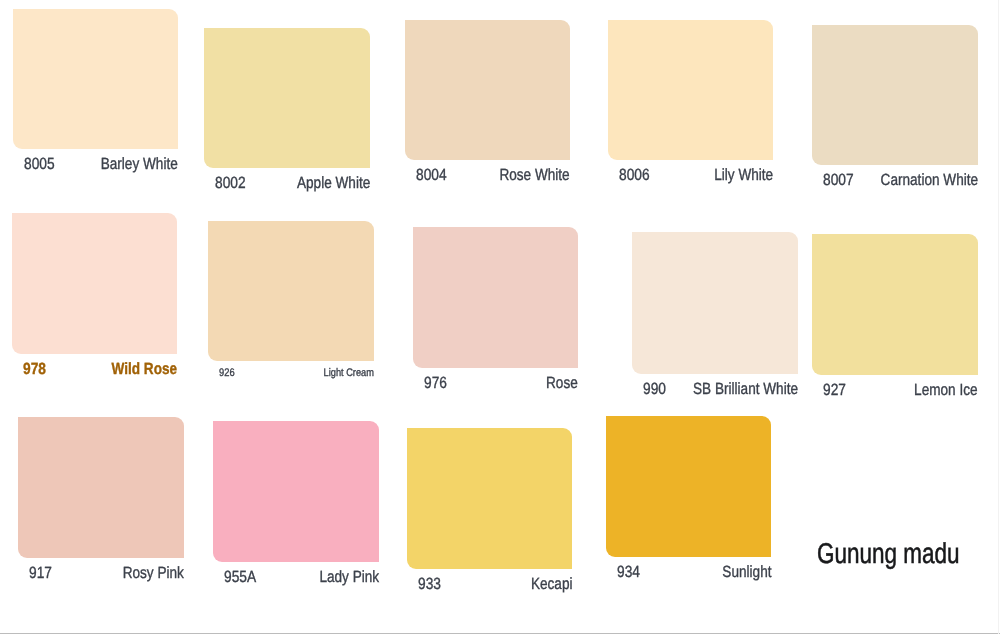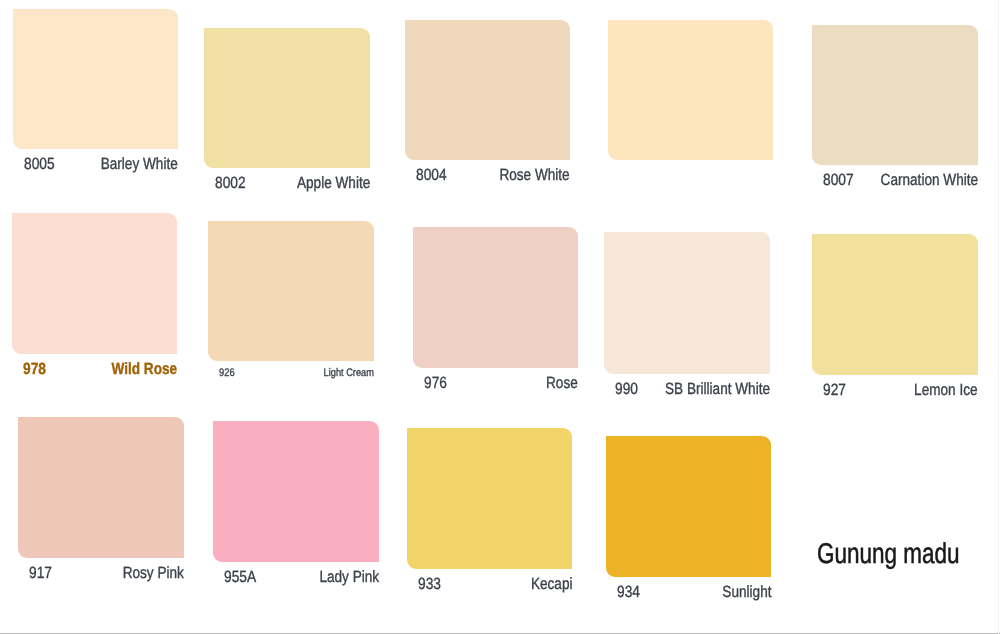--- a/index.html
+++ b/index.html
@@ -63,20 +63,24 @@
   </div>
   <div class="cell" style="left: 405px; top: 20px; width: 165px; height: 166px;">
     <div class="swatch" style="width: 165px; height: 140px; background: rgb(239, 216, 188); border-radius: 0px 9px;"></div>
     <div class="caption" style="top: 146px; width: 165px; color: rgb(60, 65, 75); font-size: 16.2px;">
       <span class="code">8004</span>
       <span class="name">Rose White</span>
     </div>
   </div>
   <div class="cell" style="left: 608px; top: 20px; width: 165px; height: 166px;">
     <div class="swatch" style="width: 165px; height: 140px; background: rgb(253, 230, 189); border-radius: 0px 9px;"></div>
+    <div class="caption" style="top: 146px; width: 165px; color: rgb(60, 65, 75); font-size: 16.2px;">
+      <span class="code">8006</span>
+      <span class="name">Lily White</span>
+    </div>
   </div>
   <div class="cell" style="left: 812px; top: 25px; width: 166px; height: 166px;">
     <div class="swatch" style="width: 166px; height: 140px; background: rgb(235, 220, 194); border-radius: 0px 9px;"></div>
     <div class="caption" style="top: 146px; width: 166px; color: rgb(60, 65, 75); font-size: 16.2px; align-items: flex-end;">
       <span class="code">8007</span>
       <span class="name">Carnation White</span>
     </div>
   </div>
   <div class="cell" style="left: 12px; top: 213px; width: 165px; height: 167px;">
     <div class="swatch" style="width: 165px; height: 141px; background: rgb(252, 223, 210); border-radius: 0px 9px;"></div>
@@ -92,21 +96,21 @@
       <span class="name">Light Cream</span>
     </div>
   </div>
   <div class="cell" style="left: 413px; top: 227px; width: 133px; height: 167px;">
     <div class="swatch" style="width: 165px; height: 141px; background: rgb(240, 207, 197); border-radius: 0px 9px;"></div>
     <div class="caption" style="top: 147px; width: 165px; color: rgb(60, 65, 75); font-size: 16.2px;">
       <span class="code">976</span>
       <span class="name">Rose</span>
     </div>
   </div>
-  <div class="cell" style="left: 604px; top: 232px; width: 166px; height: 168px; text-align: center;">
+  <div class="cell" style="left: 632px; top: 232px; width: 166px; height: 168px; text-align: center;">
     <div class="swatch" style="width: 166px; height: 142px; background: rgb(246, 231, 216); border-radius: 0px 9px;"></div>
     <div class="caption" style="top: 148px; width: 166px; color: rgb(60, 65, 75); font-size: 16.2px;">
       <span class="code">990</span>
       <span class="name">SB Brilliant White</span>
     </div>
   </div>
   <div class="cell" style="left: 812px; top: 234px; width: 194px; height: 167px;">
     <div class="swatch" style="width: 166px; height: 141px; background: rgb(242, 224, 157); border-radius: 0px 9px;"></div>
     <div class="caption" style="top: 147px; width: 166px; color: rgb(60, 65, 75); font-size: 16.2px;">
       <span class="code">927</span>
@@ -127,21 +131,21 @@
       <span class="name">Lady Pink</span>
     </div>
   </div>
   <div class="cell" style="left: 407px; top: 428px; width: 198px; height: 167px; text-align: right;">
     <div class="swatch" style="width: 165px; height: 141px; background: rgb(243, 212, 104); border-radius: 0px 9px;"></div>
     <div class="caption" style="top: 147px; width: 165px; color: rgb(60, 65, 75); font-size: 16.2px;">
       <span class="code">933</span>
       <span class="name">Kecapi</span>
     </div>
   </div>
-  <div class="cell" style="left: 606px; top: 436px; width: 165px; height: 167px;">
+  <div class="cell" style="left: 606px; top: 416px; width: 165px; height: 167px;">
     <div class="swatch" style="width: 165px; height: 141px; background: rgb(237, 179, 39); border-radius: 0px 9px;"></div>
     <div class="caption" style="top: 147px; width: 165px; color: rgb(60, 65, 75); font-size: 16.2px;">
       <span class="code">934</span>
       <span class="name">Sunlight</span>
     </div>
   </div>
 </div>
 
 <div class="brand" style="left: 817px; top: 538px; color: rgb(24, 25, 27); font-size: 28.6px;">Gunung madu</div>
 

